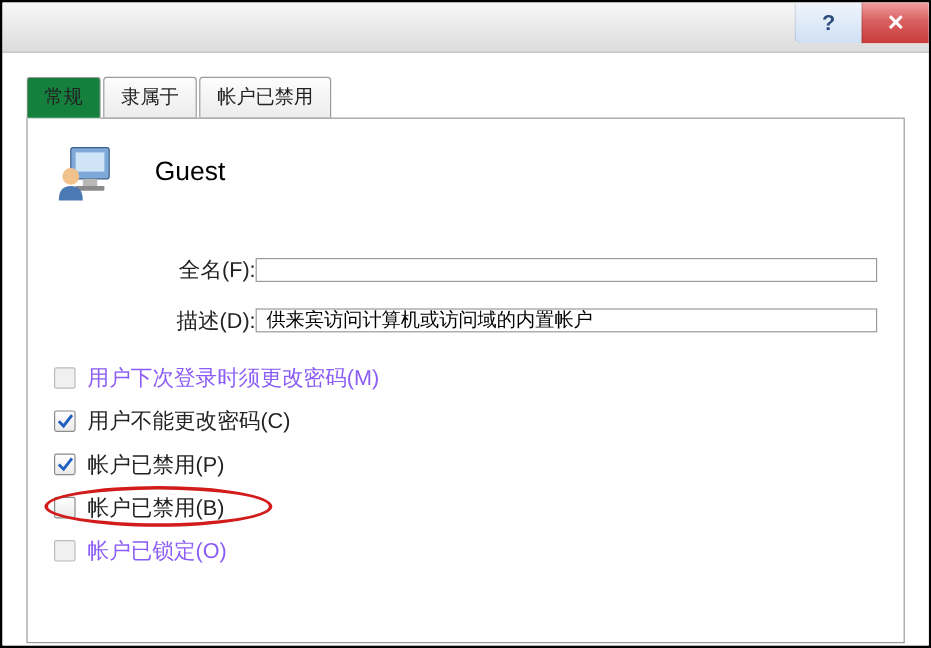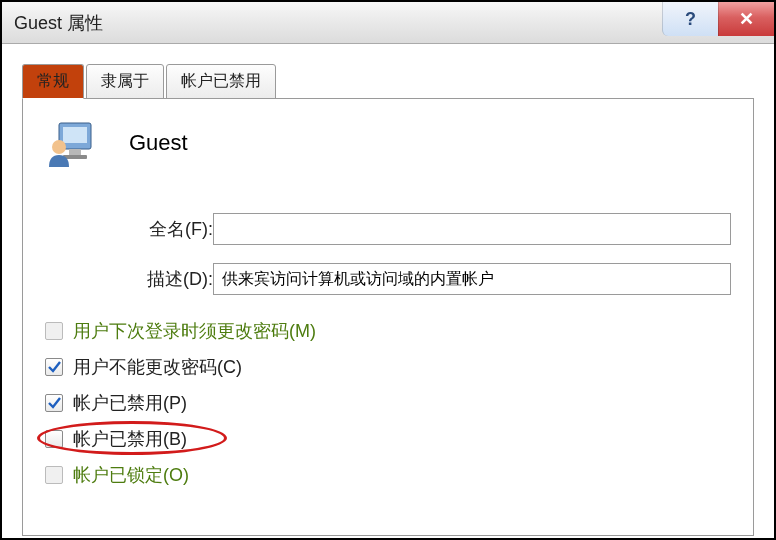--- a/index.html
+++ b/index.html
@@ -75,21 +75,21 @@
     background: linear-gradient(to bottom, #fdfdfd, #ececec);
     font-size: 16px;
     color: #222;
     margin-right: 2px;
     border-top-left-radius: 3px;
     border-top-right-radius: 3px;
     position: relative;
     top: 1px;
   }
   .tab.active {
-    background: #c2410c;
+    background: #15803d;
     border-bottom: 1px solid #fff;
     z-index: 2;
   }
   .tab-panel {
     border: 1px solid #9a9a9a;
     background: #fff;
     padding: 18px 22px 0 22px;
     height: 438px;
     position: relative;
   }
@@ -113,21 +113,21 @@
     margin-bottom: 18px;
   }
   .form-label {
     width: 168px;
     font-size: 18px;
     color: #222;
     text-align: right;
   }
   .form-input {
     flex: 1;
-    height: 32px;
+    height: 20px;
     border: 1px solid #9a9a9a;
     padding: 4px 8px;
     font-size: 16px;
     font-family: inherit;
     background: #fff;
   }
   .check-list {
     margin-top: 24px;
   }
   .check-row {
@@ -150,38 +150,37 @@
   .cbox.disabled {
     background: #f0f0f0;
     border-color: #bbb;
   }
   .cbox svg { display: block; }
   .check-label {
     font-size: 18px;
     color: #222;
   }
   .check-label.disabled {
-    color: #4d7c0f;
+    color: #8b5cf6;
   }
   .highlight-ring {
     position: absolute;
     left: -8px;
     top: -6px;
     width: 190px;
     height: 34px;
     border: 3px solid #d21b1b;
     border-radius: 50%;
     pointer-events: none;
   }
 </style>
 </head>
 <body>
 
 <div class="titlebar">
-  <span class="title">Guest 属性</span>
   <div class="win-buttons">
     <div class="win-btn help">
       <span>?</span>
     </div>
     <div class="win-btn close">
       <span>✕</span>
     </div>
   </div>
 </div>
 

